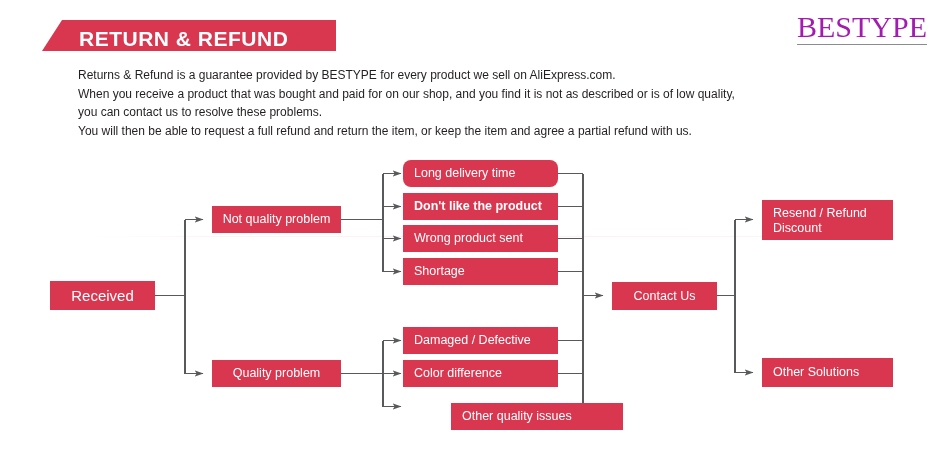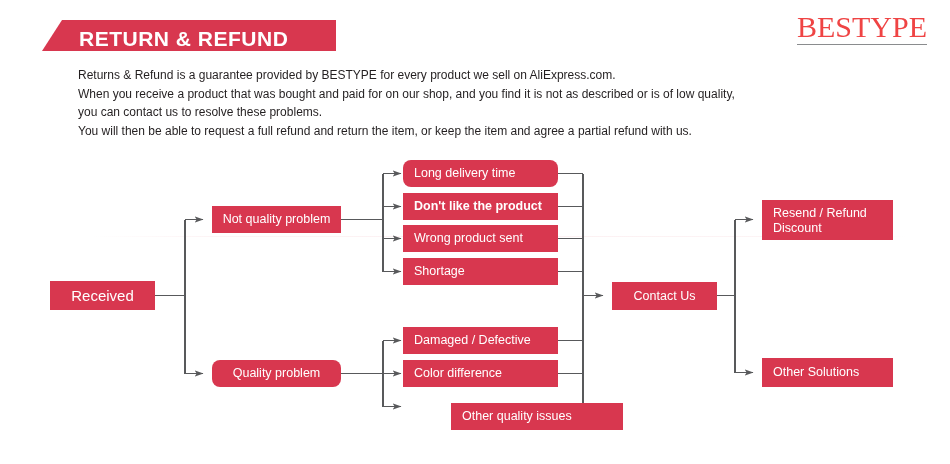--- a/index.html
+++ b/index.html
@@ -42,21 +42,21 @@
 
   #logo {
     position: absolute;
     right: 23px;
     top: 12px;
     text-align: center;
   }
   #logo-text {
     font-family: "Liberation Serif", serif;
     font-size: 30px;
-    color: #ef4444;
+    color: #a21caf;
     letter-spacing: 0px;
     line-height: 1;
     white-space: nowrap;
   }
   #logo-rule {
     height: 1px;
     background: #8a8c8e;
     margin-top: 2px;
     width: 100%;
   }
@@ -188,21 +188,21 @@
     </svg>
 
     <div class="node center" style="left:212px; top:206px; width:129px; height:27px;">
       <span>Not quality problem</span>
     </div>
 
     <div class="node big" style="left:50px; top:281px; width:105px; height:29px;">
       <span>Received</span>
     </div>
 
-    <div class="node center" style="left:212px; top:360px; width:129px; height:27px;border-radius:8px;">
+    <div class="node center" style="left:212px; top:360px; width:129px; height:27px;">
       <span>Quality problem</span>
     </div>
 
     <div class="node" style="left:403px; top:160px; width:155px; height:27px;border-radius:8px;">
       <span>Long delivery time</span>
     </div>
     <div class="node" style="left:403px; top:193px; width:155px; height:27px;font-weight:bold;">
       <span>Don't like the product</span>
     </div>
     <div class="node" style="left:403px; top:225px; width:155px; height:27px;">

